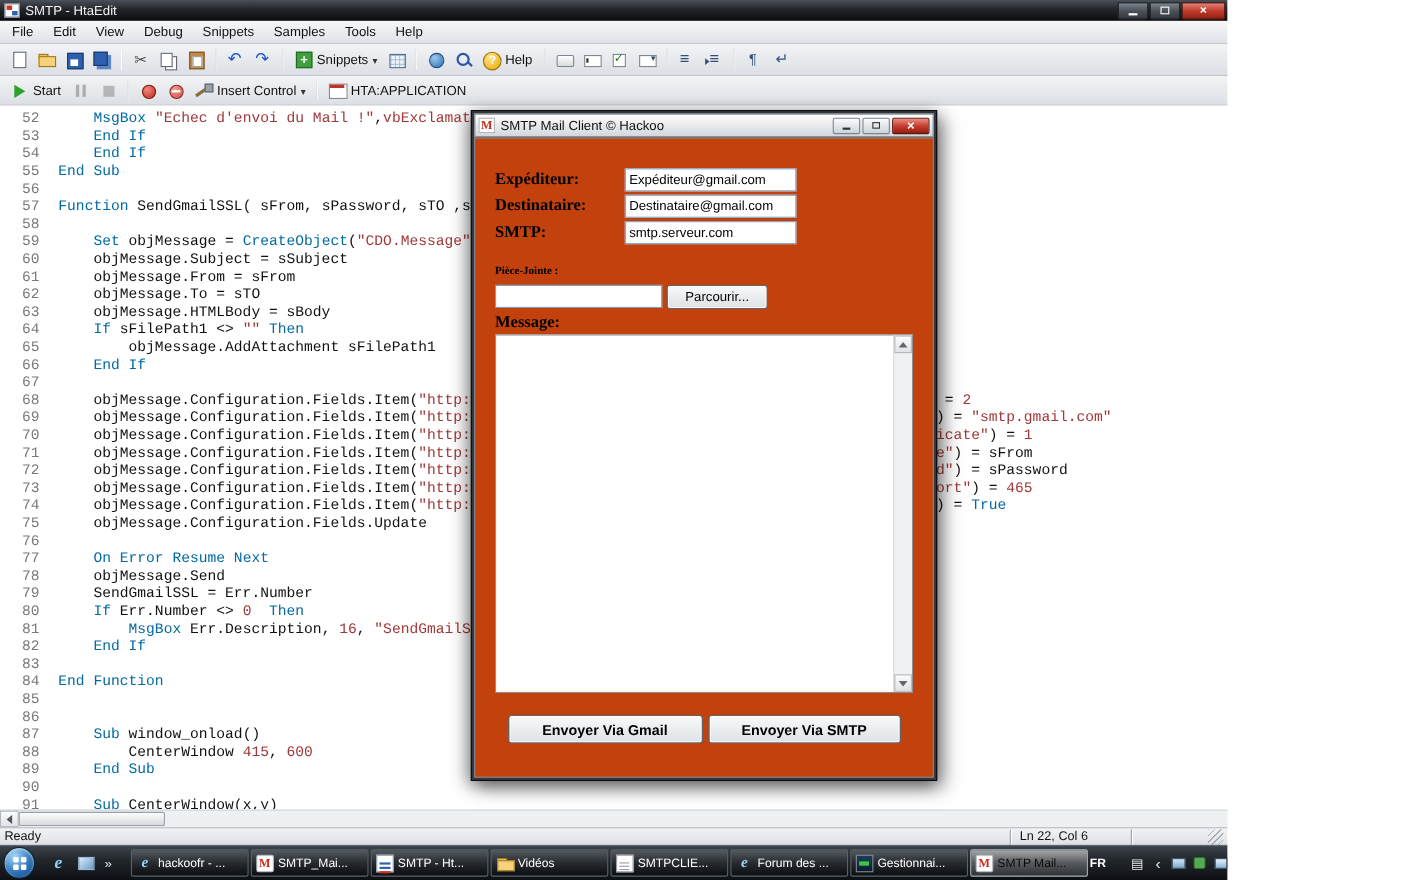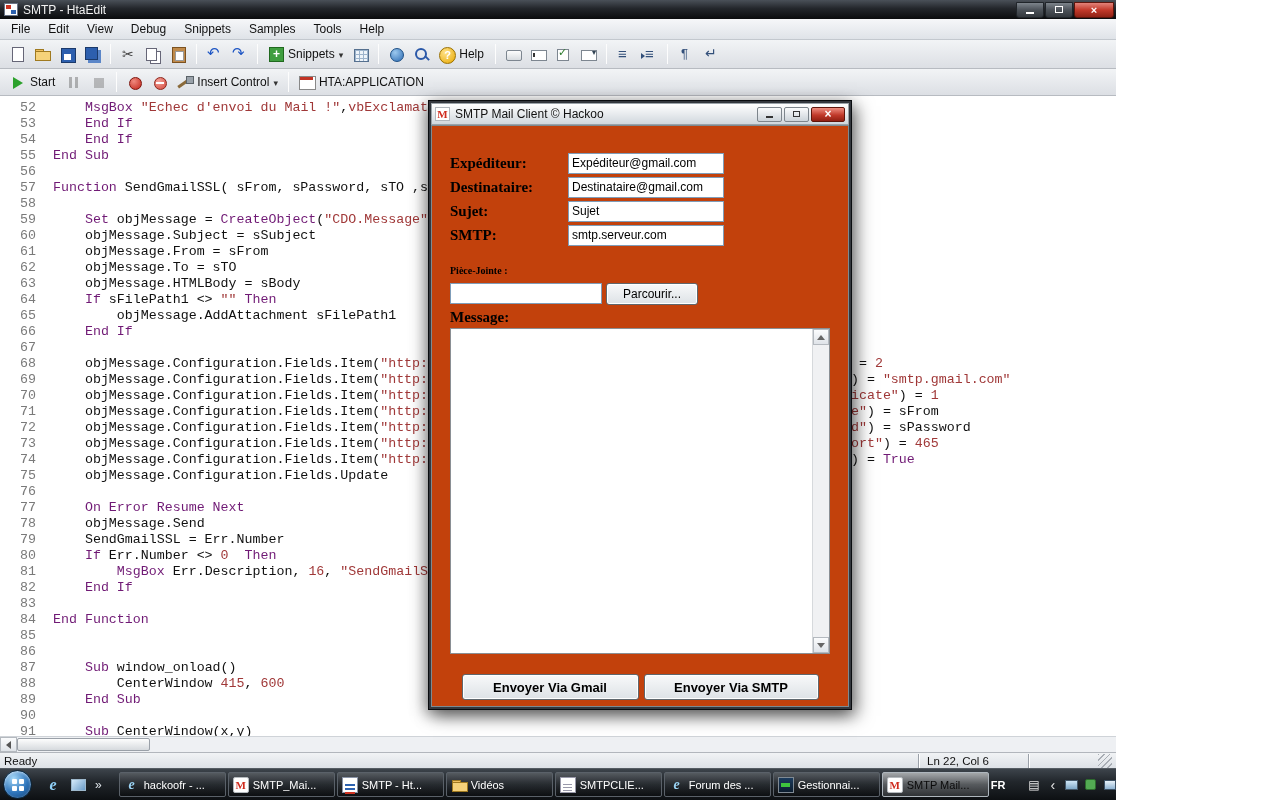--- a/index.html
+++ b/index.html
@@ -82,21 +82,21 @@
   .icon-hta::after{content:"";position:absolute;left:3px;top:4px;width:13px;height:3px;background:#c23425}
 
   
   .editor{position:absolute;left:0;top:96px;width:1280px;height:656px;background:#fff}
   .code{position:absolute;left:0;top:0;right:18px;bottom:16px;overflow:hidden;padding-top:4px;
     font-family:Liberation Mono, monospace;font-size:13.3px;line-height:16px}
   .cline{display:flex;height:16px;white-space:pre}
   .lnum{flex:0 0 36px;text-align:right;color:#7a7a7a}
   .ctext{padding-left:17px}
   .tok-p{color:#101010}
-  .tok-k{color:#701a75}
+  .tok-k{color:#0369a1}
   .tok-s{color:#a03838}
   .tok-n{color:#a03838}
 
   .vscroll{position:absolute;right:0;top:0;width:18px;bottom:16px;background:#eef0f3;border-left:1px solid #cfd3d8}
   .varrow{position:absolute;left:0;width:17px;height:17px;background:linear-gradient(#fbfcfd,#dfe3e8);border:1px solid #b4b9bf;display:flex;align-items:center;justify-content:center}
   .varrow.up{top:0}.varrow.down{bottom:0}
   .varrow.up::before{content:"";border:4px solid transparent;border-bottom:5px solid #555;margin-top:-4px}
   .varrow.down::before{content:"";border:4px solid transparent;border-top:5px solid #555;margin-bottom:-4px}
   .vthumb{position:absolute;left:1px;top:215px;width:15px;height:168px;background:linear-gradient(90deg,#fdfdfd,#d6dade);border:1px solid #9aa0a8;border-radius:2px}
   .hscroll{position:absolute;left:0;bottom:0;right:18px;height:16px;background:#eef0f3;border-top:1px solid #cfd3d8}
@@ -402,24 +402,20 @@
       <div class="dlg-fields">
           <div class="drow">
             <label class="dlabel">Expéditeur:</label>
             <input class="dinput" value="Expéditeur@gmail.com" style="">
           </div>
           <div class="drow">
             <label class="dlabel">Destinataire:</label>
             <input class="dinput" value="Destinataire@gmail.com" style="">
           </div>
           <div class="drow">
-            <label class="dlabel">Sujet:</label>
-            <input class="dinput" value="Sujet" style="">
-          </div>
-          <div class="drow">
             <label class="dlabel">SMTP:</label>
             <input class="dinput" value="smtp.serveur.com" style="">
           </div>
         </div>
       <div class="attach-label">Pièce-Jointe :</div>
       <div class="attach-row">
         <input class="dinput" style="">
         <button class="btn3d browse">Parcourir...</button>
       </div>
       <div class="msg-label">Message:</div>

